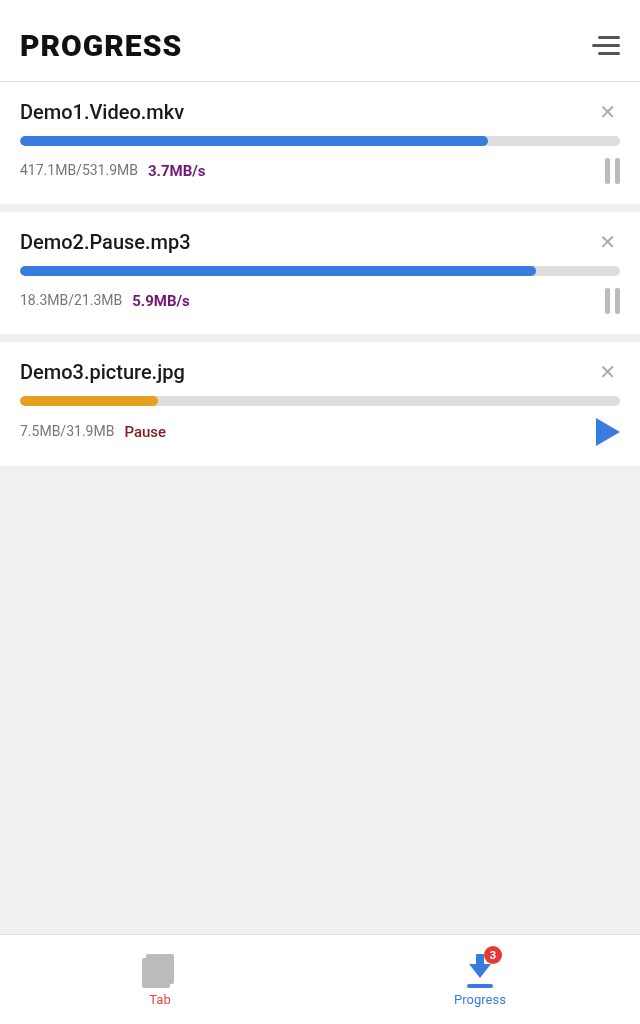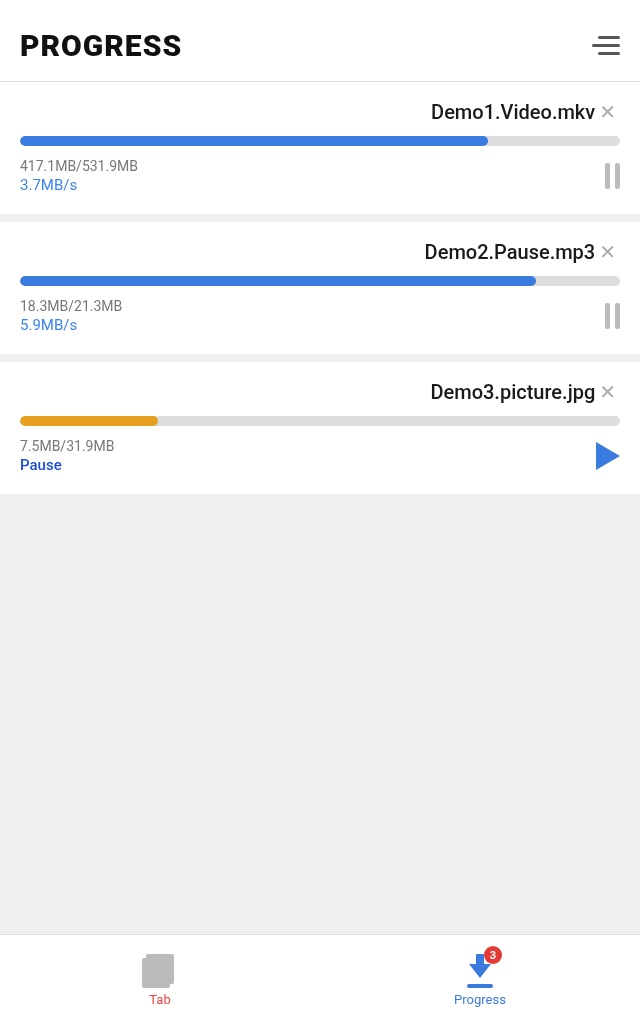--- a/index.html
+++ b/index.html
@@ -60,21 +60,21 @@
 
     
     .download-item {
       background: #ffffff;
       margin-bottom: 8px;
       padding: 18px 20px 20px 20px;
     }
     .item-header {
       display: flex;
       align-items: center;
-      justify-content: flex-end;
+      justify-content: space-between;
       margin-bottom: 12px;
     }
     .item-filename {
       font-size: 20px;
       font-weight: 500;
       color: #1a1a1a;
     }
     .close-btn {
       font-size: 20px;
       color: #aaa;
@@ -97,36 +97,36 @@
     .progress-bar-fill.blue { background: #3a7bdf; }
     .progress-bar-fill.orange { background: #e6a020; }
 
     .item-footer {
       display: flex;
       align-items: center;
       justify-content: space-between;
     }
     .item-stats {
       display: flex;
-      flex-direction: column;
-      gap: 2px;
+      flex-direction: row;
+      gap: 10px;
     }
     .item-size {
       font-size: 14px;
       color: #777;
     }
     .item-speed-blue {
       font-size: 15px;
-      font-weight: 400;
-      color: #3b82f6;
+      font-weight: 700;
+      color: #701a75;
     }
     .item-speed-orange {
       font-size: 15px;
       font-weight: 500;
-      color: #1d4ed8;
+      color: #7f1d1d;
     }
 
     
     .pause-icon {
       display: flex;
       gap: 5px;
       align-items: center;
       cursor: pointer;
     }
     .pause-bar {

